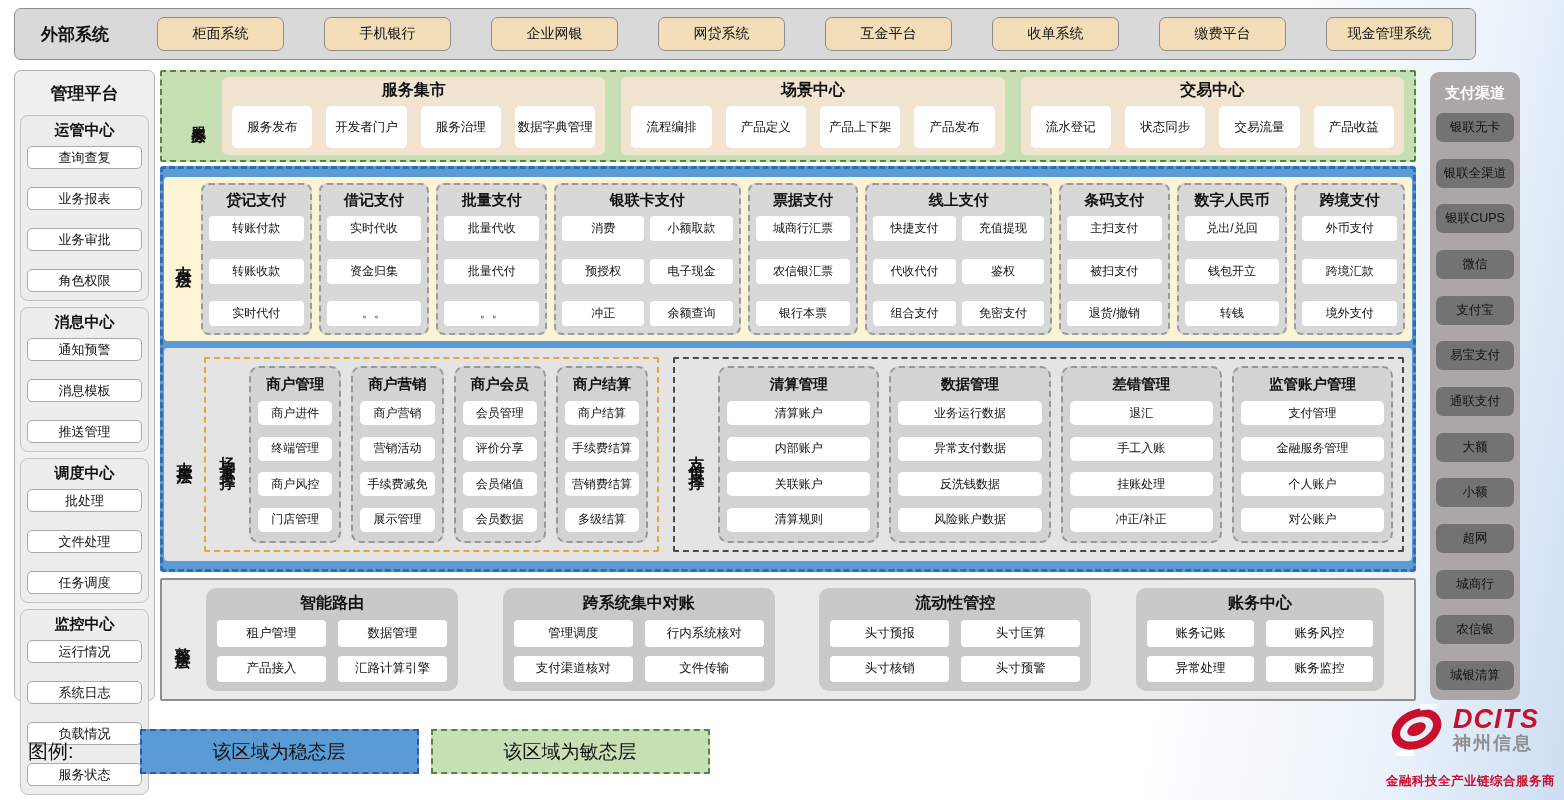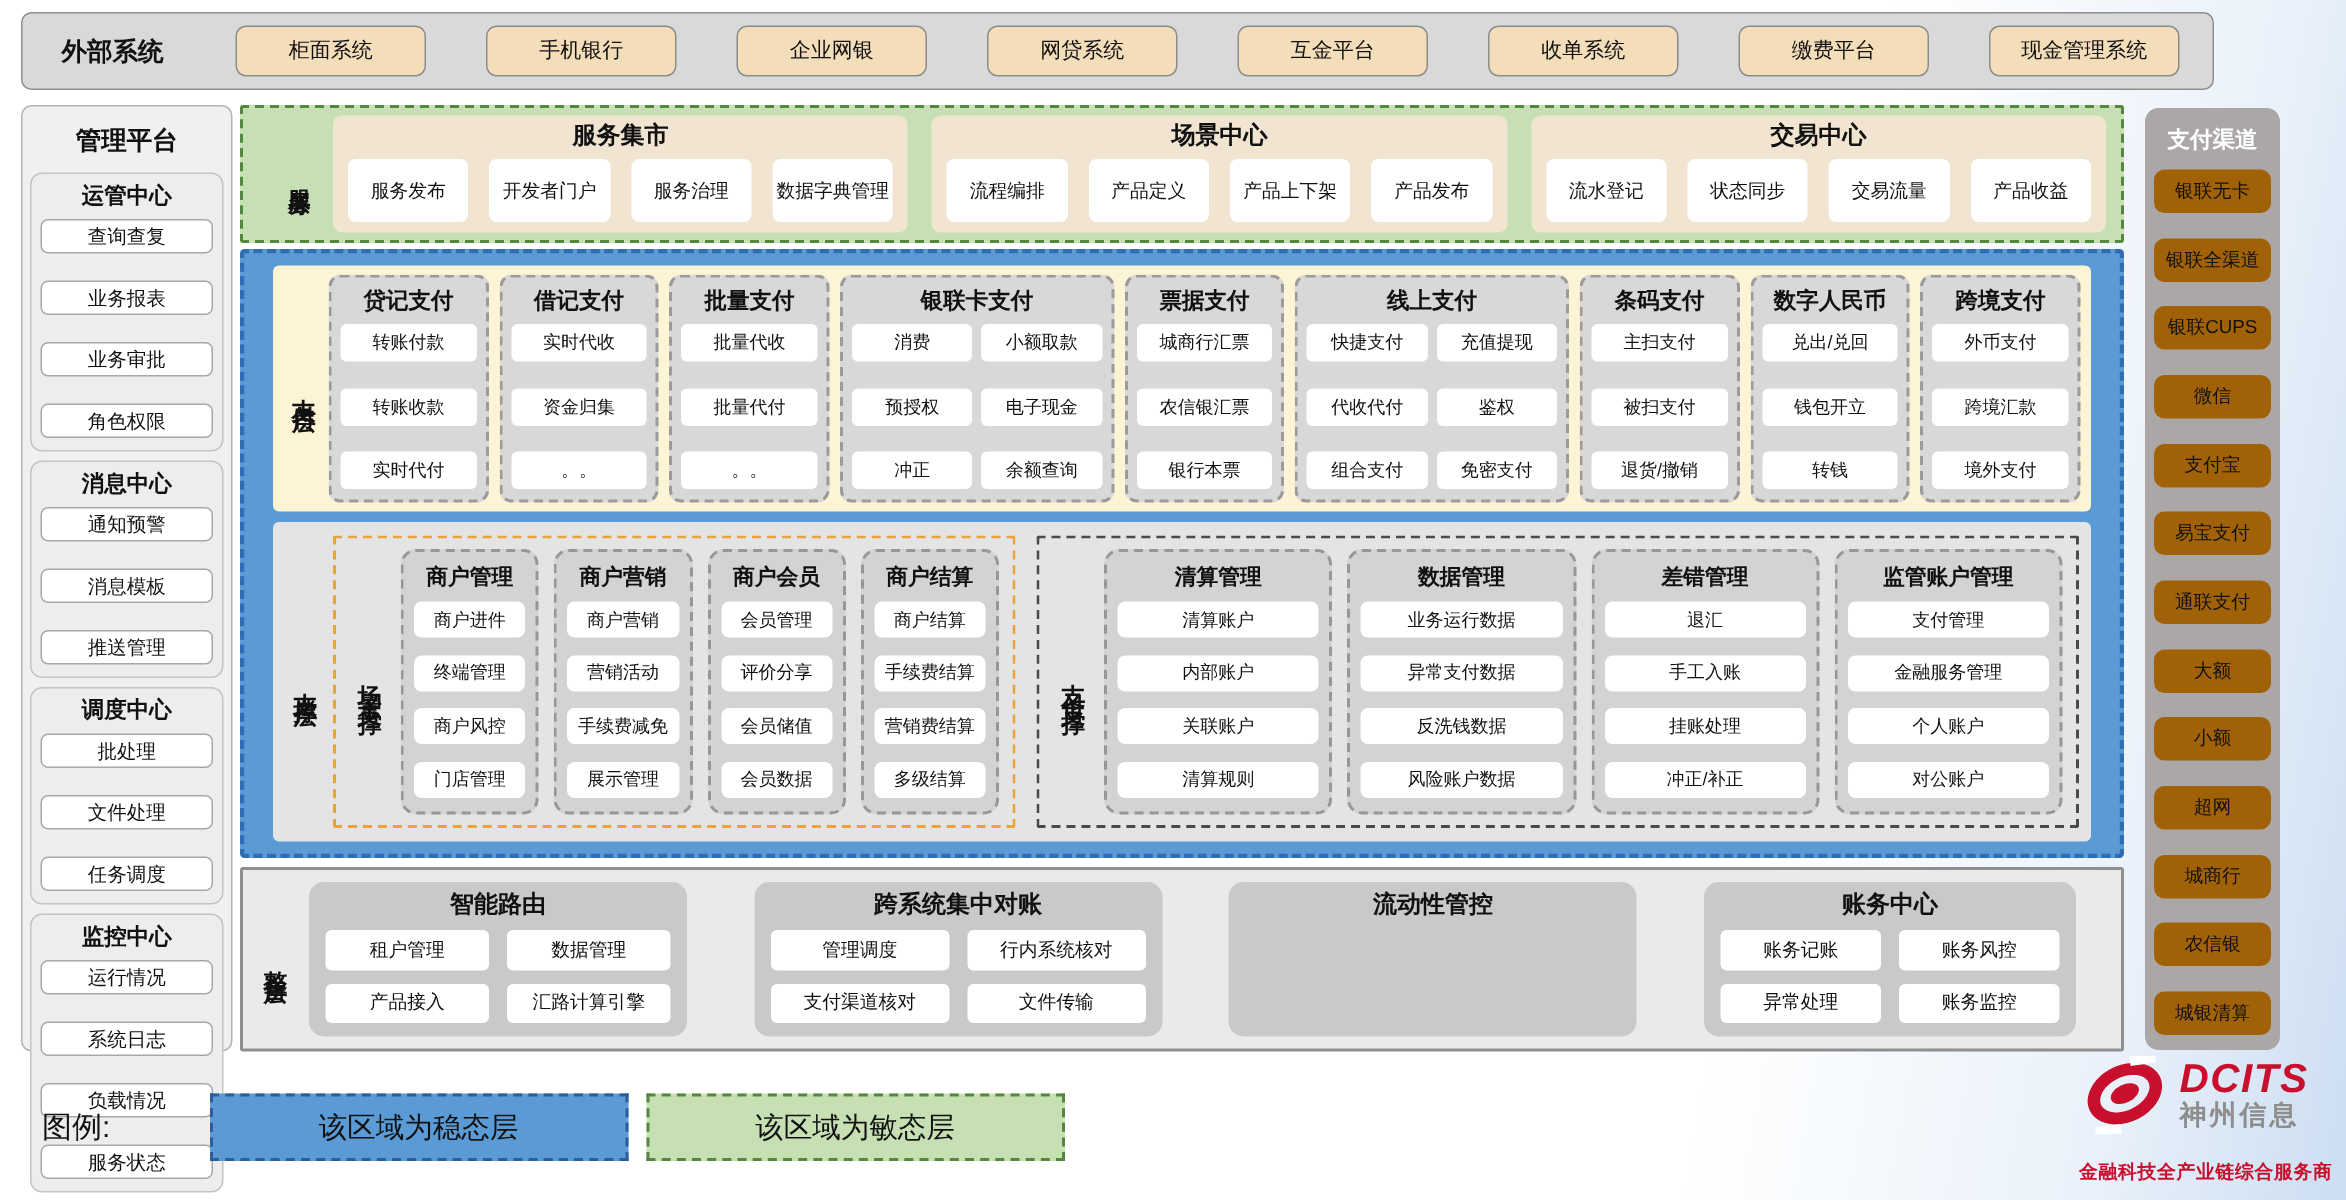--- a/index.html
+++ b/index.html
@@ -40,21 +40,21 @@
                    display:flex; gap:12px; padding:5px 10px 5px 24px; }
   .service-groups { flex:1; display:flex; gap:16px; }
   .service-group { flex:1; background:#f1e4d1; border-radius:6px; padding:2px 10px 7px; display:flex; flex-direction:column; }
   .service-group .group-title { font-size:16px; margin:1px 0 5px; }
   .service-items { flex:1; display:flex; gap:14px; }
   .white-btn.svc { flex:1; height:auto; border:none; border-radius:5px; font-size:12.5px; }
 
   
   .stable-box { position:absolute; left:160px; top:166px; width:1256px; height:406px;
                 background:#5b9bd5; border:3px dashed #2f6db5; border-radius:3px;
-                padding:8px 19px; display:flex; flex-direction:column; gap:7px; }
+                padding:8px 1px; display:flex; flex-direction:column; gap:7px; }
 
   
   .payment-layer { flex:0 0 164px; background:#fdf3d5; border-radius:4px; padding:6px 7px; display:flex; gap:6px; }
   .payment-columns { flex:1; display:flex; gap:7px; }
   .pay-col { background:#d8d8d8; border:2px dashed #9b9b9b; border-radius:8px; padding:4px 6px 7px; display:flex; flex-direction:column; }
   .pay-col-title { font-weight:700; font-size:15px; text-align:center; margin:2px 0 6px; white-space:nowrap; }
   .pay-rows { flex:1; display:flex; flex-direction:column; justify-content:space-between; gap:6px; }
   .pay-row { display:flex; gap:6px; }
   .white-btn.pay { flex:1; height:25px; border:none; border-radius:4px; font-size:12px; }
 
@@ -81,21 +81,21 @@
   .integ-group:nth-child(4){ flex:0 0 248px; }
   .group-title.integ { font-size:16px; margin:2px 0 6px; }
   .integ-grid { flex:1; display:grid; grid-template-columns:1fr 1fr; gap:9px 12px; }
   .white-btn.integ { height:auto; border:none; border-radius:4px; font-size:12.5px; }
 
   
   .right-sidebar { position:absolute; left:1430px; top:72px; width:90px; height:628px;
                    background:#aba7a7; border-radius:9px; padding:6px 6px 10px; display:flex; flex-direction:column; }
   .channel-title { color:#fff; font-weight:700; font-size:15px; text-align:center; margin:6px 0 4px; white-space:nowrap; }
   .channel-items { flex:1; display:flex; flex-direction:column; justify-content:space-between; }
-  .channel-btn { background:#a16207; border-radius:7px; height:29px; display:flex; align-items:center; justify-content:center;
+  .channel-btn { background:#737373; border-radius:7px; height:29px; display:flex; align-items:center; justify-content:center;
                  font-size:12.5px; white-space:nowrap; cursor:pointer; margin-top:6px; }
 
   
   .legend { position:absolute; left:28px; top:729px; display:flex; align-items:center; }
   .legend-label { font-size:20px; margin-right:66px; }
   .legend-items { display:flex; gap:12px; }
   .legend-box { width:279px; height:45px; border:2px dashed #555; display:flex; align-items:center; justify-content:center; font-size:19px; }
 
   
   .logo { position:absolute; left:1386px; top:704px; width:172px; }
@@ -436,20 +436,26 @@
           <div class="group-title integ">跨系统集中对账</div>
           <div class="integ-grid">
             <div class="white-btn integ">管理调度</div>
             <div class="white-btn integ">行内系统核对</div>
             <div class="white-btn integ">支付渠道核对</div>
             <div class="white-btn integ">文件传输</div>
           </div>
         </div>
         <div class="integ-group">
           <div class="group-title integ">流动性管控</div>
+          <div class="integ-grid">
+            <div class="white-btn integ">头寸预报</div>
+            <div class="white-btn integ">头寸匡算</div>
+            <div class="white-btn integ">头寸核销</div>
+            <div class="white-btn integ">头寸预警</div>
+          </div>
         </div>
         <div class="integ-group">
           <div class="group-title integ">账务中心</div>
           <div class="integ-grid">
             <div class="white-btn integ">账务记账</div>
             <div class="white-btn integ">账务风控</div>
             <div class="white-btn integ">异常处理</div>
             <div class="white-btn integ">账务监控</div>
           </div>
         </div>

